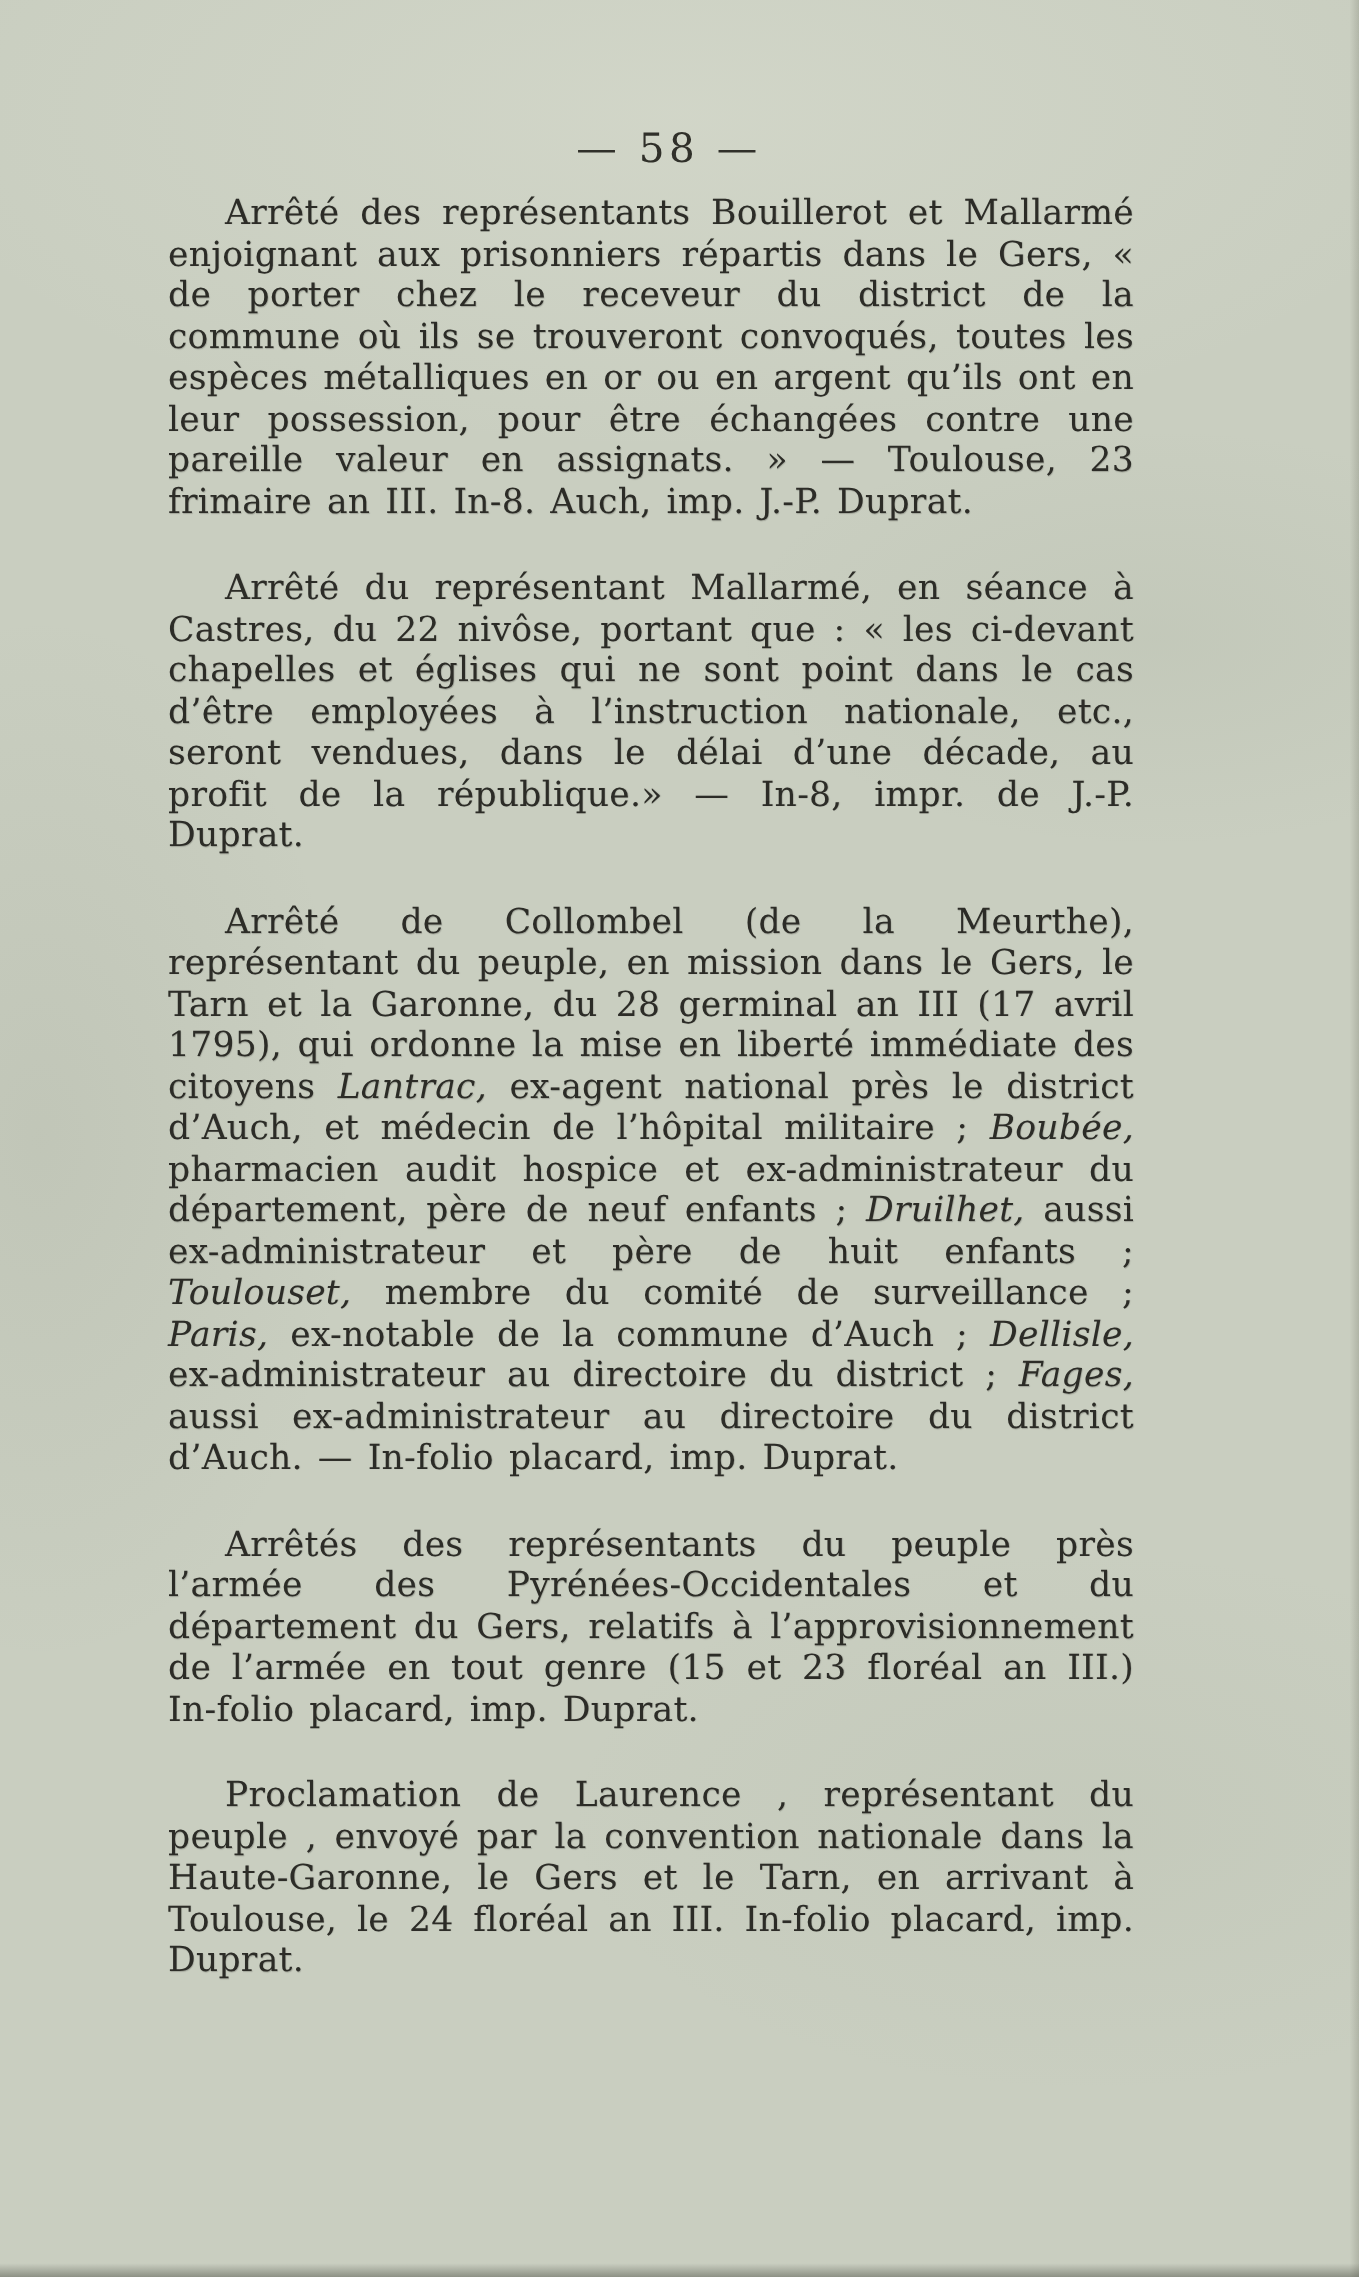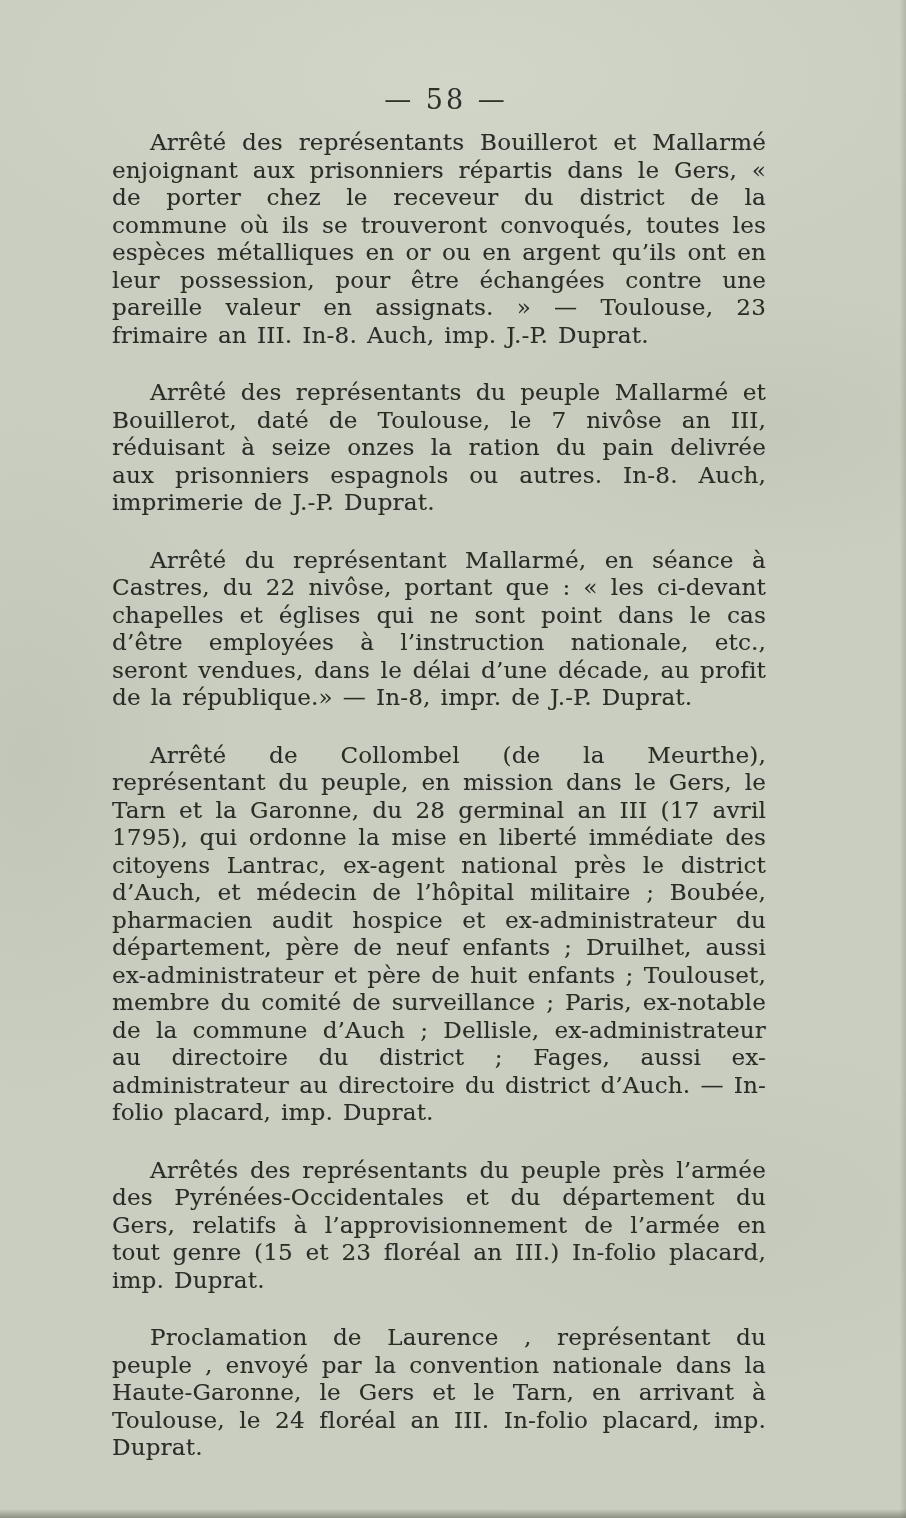--- a/index.html
+++ b/index.html
@@ -30,31 +30,32 @@
     color: #2c2c27;
   }
   .page-number {
     text-align: center;
     font-size: 27px;
     letter-spacing: 3px;
     color: #30302a;
     margin: 0 0 14px 14px;
   }
   .page-text p.para {
-    margin: 0 0 30px 0;
+    margin: 0 10px 30px 0;
     text-align: justify;
     text-indent: 38px;
     font-size: 23px;
     line-height: 27.5px;
     letter-spacing: 0.2px;
     word-spacing: 2.5px;
     color: #2c2c27;
     text-shadow: 0.4px 0.4px 0.6px rgba(44,44,39,0.25);
   }
   .page-text p.para .it {
+    font-style: italic;
   }
   
   .ghost {
     position: absolute;
     color: #a8b0a0;
     opacity: 0.55;
     filter: blur(1.6px);
     transform: scaleX(-1);
     font-size: 21px;
     line-height: 26px;
@@ -68,21 +69,20 @@
   .ghost-3 { top: 1300px; left: 120px; width: 560px; height: 90px; }
 </style>
 </head>
 <body>
 
 <div class="scan-page">
   <div class="page-number">— 58 —</div>
 
   <div class="page-text">
       <p class="para"><span>Arrêté des représentants Bouillerot et Mallarmé enjoignant aux prisonniers répartis dans le Gers, « de porter chez le receveur du district de la commune où ils se trouveront convoqués, toutes les espèces métalliques en or ou en argent qu’ils ont en leur possession, pour être échangées contre une pareille valeur en assignats. » — Toulouse, 23 frimaire an III. In-8. Auch, imp. J.-P. Duprat.</span></p>
-      <p class="para"><span>Arrêté des représentants du peuple Mallarmé et Bouillerot, daté de Toulouse, le 7 nivôse an III, réduisant à seize onzes la ration du pain delivrée aux prisonniers espagnols ou autres. In-8. Auch, imprimerie de J.-P. Duprat.</span></p>
       <p class="para"><span>Arrêté du représentant Mallarmé, en séance à Castres, du 22 nivôse, portant que : « les ci-devant chapelles et églises qui ne sont point dans le cas d’être employées à l’instruction nationale, etc., seront vendues, dans le délai d’une décade, au profit de la république.» — In-8, impr. de J.-P. Duprat.</span></p>
       <p class="para"><span>Arrêté de Collombel (de la Meurthe), représentant du peuple, en mission dans le Gers, le Tarn et la Garonne, du 28 germinal an III (17 avril 1795), qui ordonne la mise en liberté immédiate des citoyens </span><span class="it">Lantrac,</span><span> ex-agent national près le district d’Auch, et médecin de l’hôpital militaire ; </span><span class="it">Boubée,</span><span> pharmacien audit hospice et ex-administrateur du département, père de neuf enfants ; </span><span class="it">Druilhet,</span><span> aussi ex-administrateur et père de huit enfants ; </span><span class="it">Toulouset,</span><span> membre du comité de surveillance ; </span><span class="it">Paris,</span><span> ex-notable de la commune d’Auch ; </span><span class="it">Dellisle,</span><span> ex-administrateur au directoire du district ; </span><span class="it">Fages,</span><span> aussi ex-administrateur au directoire du district d’Auch. — In-folio placard, imp. Duprat.</span></p>
       <p class="para"><span>Arrêtés des représentants du peuple près l’armée des Pyrénées-Occidentales et du département du Gers, relatifs à l’approvisionnement de l’armée en tout genre (15 et 23 floréal an III.) In-folio placard, imp. Duprat.</span></p>
       <p class="para"><span>Proclamation de Laurence , représentant du peuple , envoyé par la convention nationale dans la Haute-Garonne, le Gers et le Tarn, en arrivant à Toulouse, le 24 floréal an III. In-folio placard, imp. Duprat.</span></p>
     </div>
 
   <div class="ghost ghost-1" aria-hidden="true"></div>
   <div class="ghost ghost-2" aria-hidden="true"></div>
   <div class="ghost ghost-3" aria-hidden="true"></div>
 </div>

